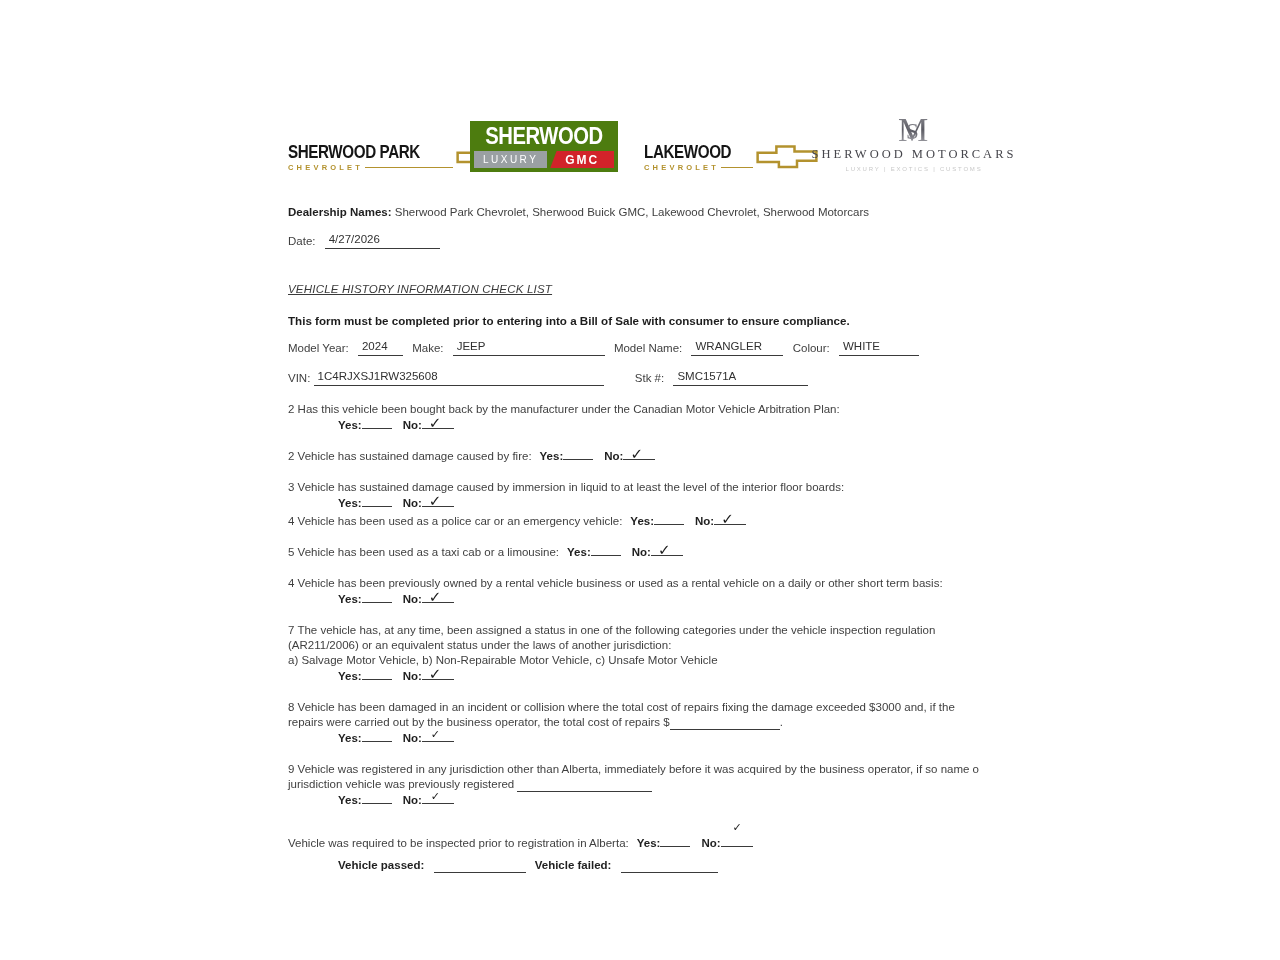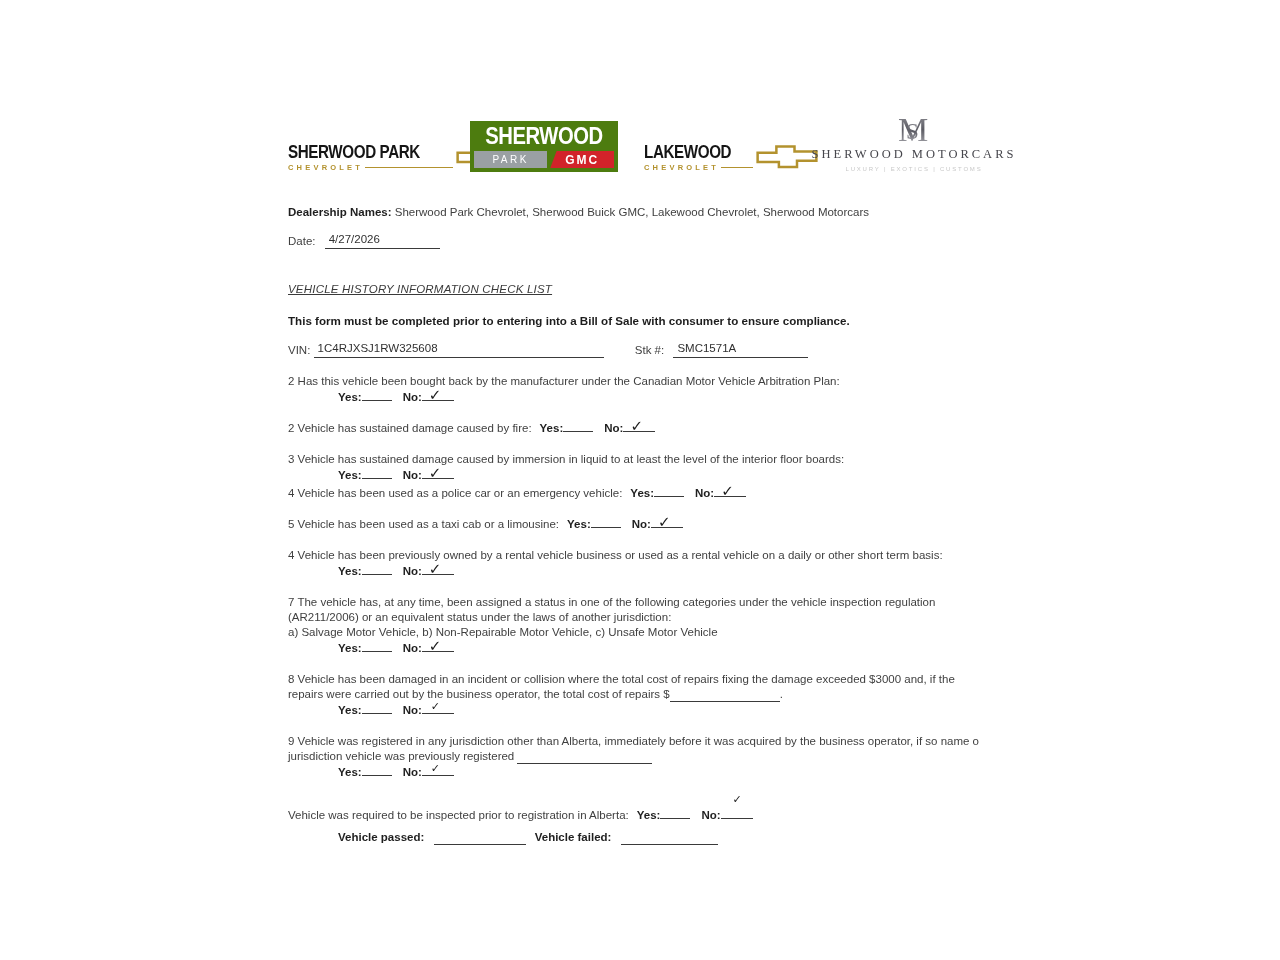--- a/index.html
+++ b/index.html
@@ -92,21 +92,21 @@
         </div>
       </div>
       <svg class="bowtie" width="64" height="30" viewBox="0 0 100 48">
         <path d="M3 17 L33 17 L33 7 L62 7 L62 15 L97 15 L97 30 L66 30 L66 40 L37 40 L37 32 L3 32 Z" fill="none" stroke="#b3922e" stroke-width="4"></path>
       </svg>
     </div>
 
     <div class="logo sbg-logo">
       <div class="sbg-top">SHERWOOD</div>
       <div class="sbg-bottom">
-        <div class="sbg-buick">PARK</div>
+        <div class="sbg-buick">LUXURY</div>
         <div class="sbg-gmc">GMC</div>
       </div>
     </div>
 
     <div class="logo chev-logo lw-logo">
       <div class="chev-text">
         <div class="chev-name">LAKEWOOD</div>
         <div class="chev-sub-row">
           <span class="chev-sub">CHEVROLET</span>
           <span class="chev-rule"></span>
@@ -140,20 +140,30 @@
 
   <div class="line date-row">
     <span>Date:</span>
     <span class="field fw115 ml6"><span class="fval">4/27/2026</span></span>
   </div>
 
   <div class="line doc-title">VEHICLE HISTORY INFORMATION CHECK LIST</div>
 
   <div class="line note">This form must be completed prior to entering into a Bill of Sale with consumer to ensure compliance.</div>
 
+  <div class="line veh1">
+    <span>Model Year:</span>
+    <span class="field fw45 ml6"><span class="fval">2024</span></span>
+    <span class="ml6">Make:</span>
+    <span class="field fw150 ml6"><span class="fval">JEEP</span></span>
+    <span class="ml6">Model Name:</span>
+    <span class="field fw90 ml6"><span class="fval">WRANGLER</span></span>
+    <span class="ml6">Colour:</span>
+    <span class="field fw80 ml6"><span class="fval">WHITE</span></span>
+  </div>
 
   <div class="line veh2">
     <span>VIN:</span>
     <span class="field fw290"><span class="fval">1C4RJXSJ1RW325608</span></span>
     <span class="stk-gap">Stk #:</span>
     <span class="field fw135 ml6"><span class="fval">SMC1571A</span></span>
   </div>
 
   <div class="line q">2 Has this vehicle been bought back by the manufacturer under the Canadian Motor Vehicle Arbitration Plan:</div>
   <div class="ans">

